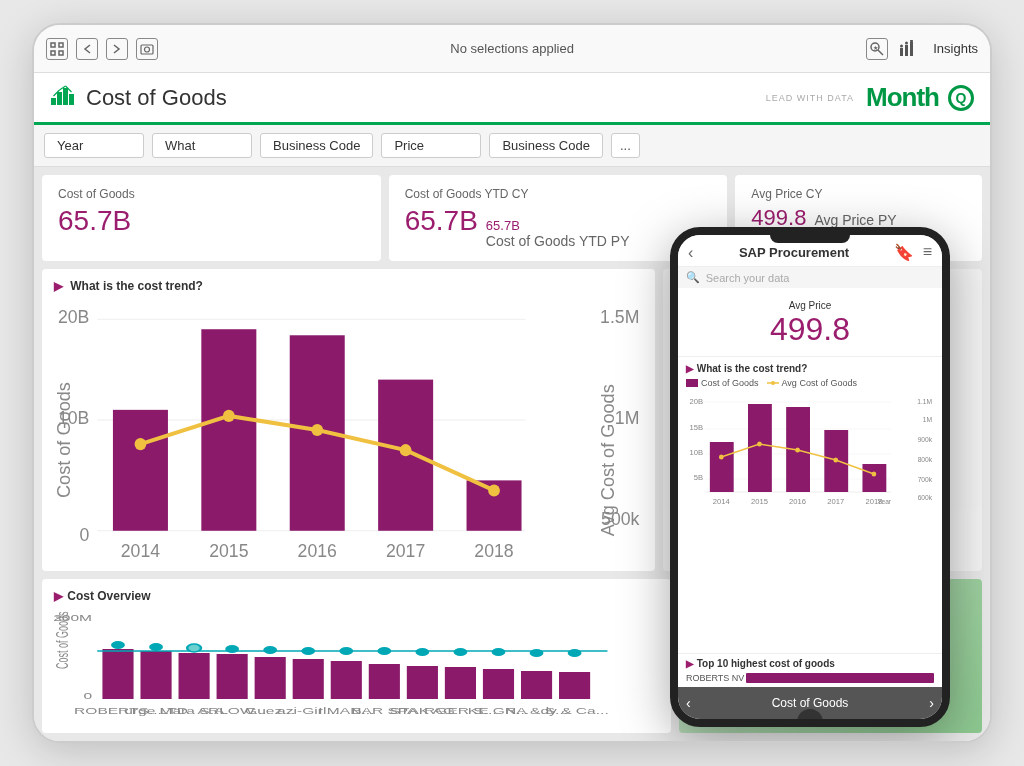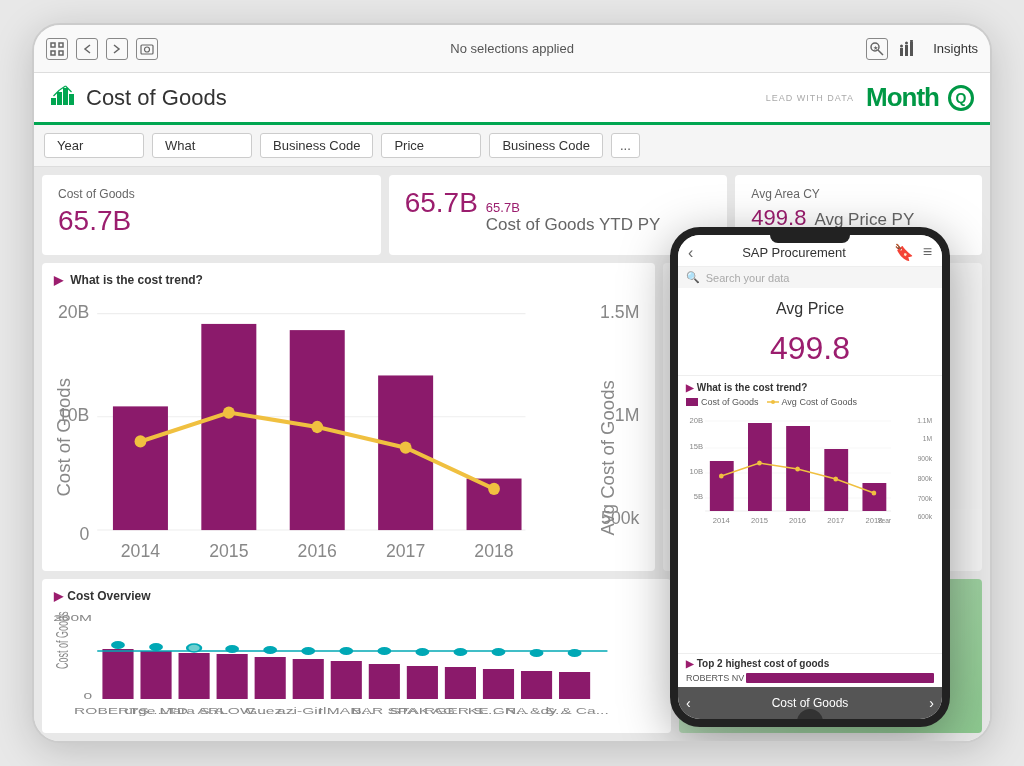--- a/index.html
+++ b/index.html
@@ -182,21 +182,21 @@
       font-weight: 300;
     }
 
     .kpi-value-row {
       display: flex;
       align-items: baseline;
       gap: 8px;
     }
 
     .kpi-sub {
-      font-size: 17px;
+      font-size: 14px;
       color: #666;
     }
 
     .kpi-sub-val {
       font-size: 13px;
       color: #9b1d6e;
     }
 
     
     .chart-card {
@@ -267,21 +267,21 @@
       border-bottom: 1px solid #eee;
     }
 
     .phone-back-btn {
       color: #666;
       font-size: 16px;
     }
 
     .phone-title-text {
       font-size: 13px;
-      font-weight: 400;
+      font-weight: 700;
       color: #333;
     }
 
     .phone-header-icons {
       display: flex;
       gap: 8px;
       color: #666;
     }
 
     .phone-search-bar {
@@ -295,23 +295,23 @@
     }
 
     .phone-kpi-area {
       background: #fff;
       padding: 12px 10px 8px;
       text-align: center;
       border-bottom: 1px solid #eee;
     }
 
     .phone-kpi-label {
-      font-size: 16px;
+      font-size: 10px;
       color: #333;
-      margin-bottom: 12px;
+      margin-bottom: 0;
     }
 
     .phone-kpi-value {
       font-size: 32px;
       color: #9b1d6e;
       font-weight: 300;
     }
 
     .phone-chart-section {
       padding: 6px 8px;
@@ -466,32 +466,33 @@
   <div style="flex:1;background:#e8e8e8;position:relative;overflow:hidden;padding:8px;display:flex;flex-direction:column;gap:8px;">
 
     <div style="display:flex;gap:8px;flex-shrink:0;">
 
       <div class="kpi-card">
         <div class="kpi-title">Cost of Goods</div>
         <div class="kpi-value">65.7B</div>
       </div>
 
       <div class="kpi-card">
+        <div class="kpi-title">Cost of Goods YTD CY</div>
         <div class="kpi-value-row">
           <span class="kpi-value">65.7B</span>
           <span style="display:flex;flex-direction:column;align-items:flex-start;">
             <span class="kpi-sub-val">65.7B</span>
             <span class="kpi-sub">Cost of Goods YTD PY</span>
           </span>
         </div>
       </div>
 
 
       <div class="kpi-card" style="flex:0.7;">
-        <div class="kpi-title">Avg Area CY</div>
+        <div class="kpi-title">Avg Price CY</div>
         <div class="kpi-value-row">
           <span style="font-size:22px;color:#9b1d6e;font-weight:300;">499.8</span>
           <span style="display:flex;flex-direction:column;">
             <span class="kpi-sub">Avg Price PY</span>
           </span>
         </div>
       </div>
     </div>
 
     <div style="display:flex;gap:8px;flex:1;min-height:0;">
@@ -718,21 +719,21 @@
           <text x="258" y="50" font-size="7" fill="#888" text-anchor="end">900k</text>
           <text x="258" y="70" font-size="7" fill="#888" text-anchor="end">800k</text>
           <text x="258" y="90" font-size="7" fill="#888" text-anchor="end">700k</text>
           <text x="258" y="108" font-size="7" fill="#888" text-anchor="end">600k</text>
         </svg>
       </div>
 
       <div style="padding:4px 8px 4px;border-top:1px solid #eee;">
         <div class="phone-chart-title">
           <span style="color:#9b1d6e;">▶</span>
-          <span>Top 2 highest cost of goods</span>
+          <span>Top 10 highest cost of goods</span>
         </div>
         <div style="margin-top:4px;">
           <div style="display:flex;align-items:center;gap:0;">
             <span style="font-size:9px;color:#555;width:60px;white-space:nowrap;">ROBERTS NV</span>
             <div style="flex:1;height:10px;background:#8b1a6b;border-radius:1px;"></div>
           </div>
         </div>
       </div>
 
       <div class="phone-footer">

